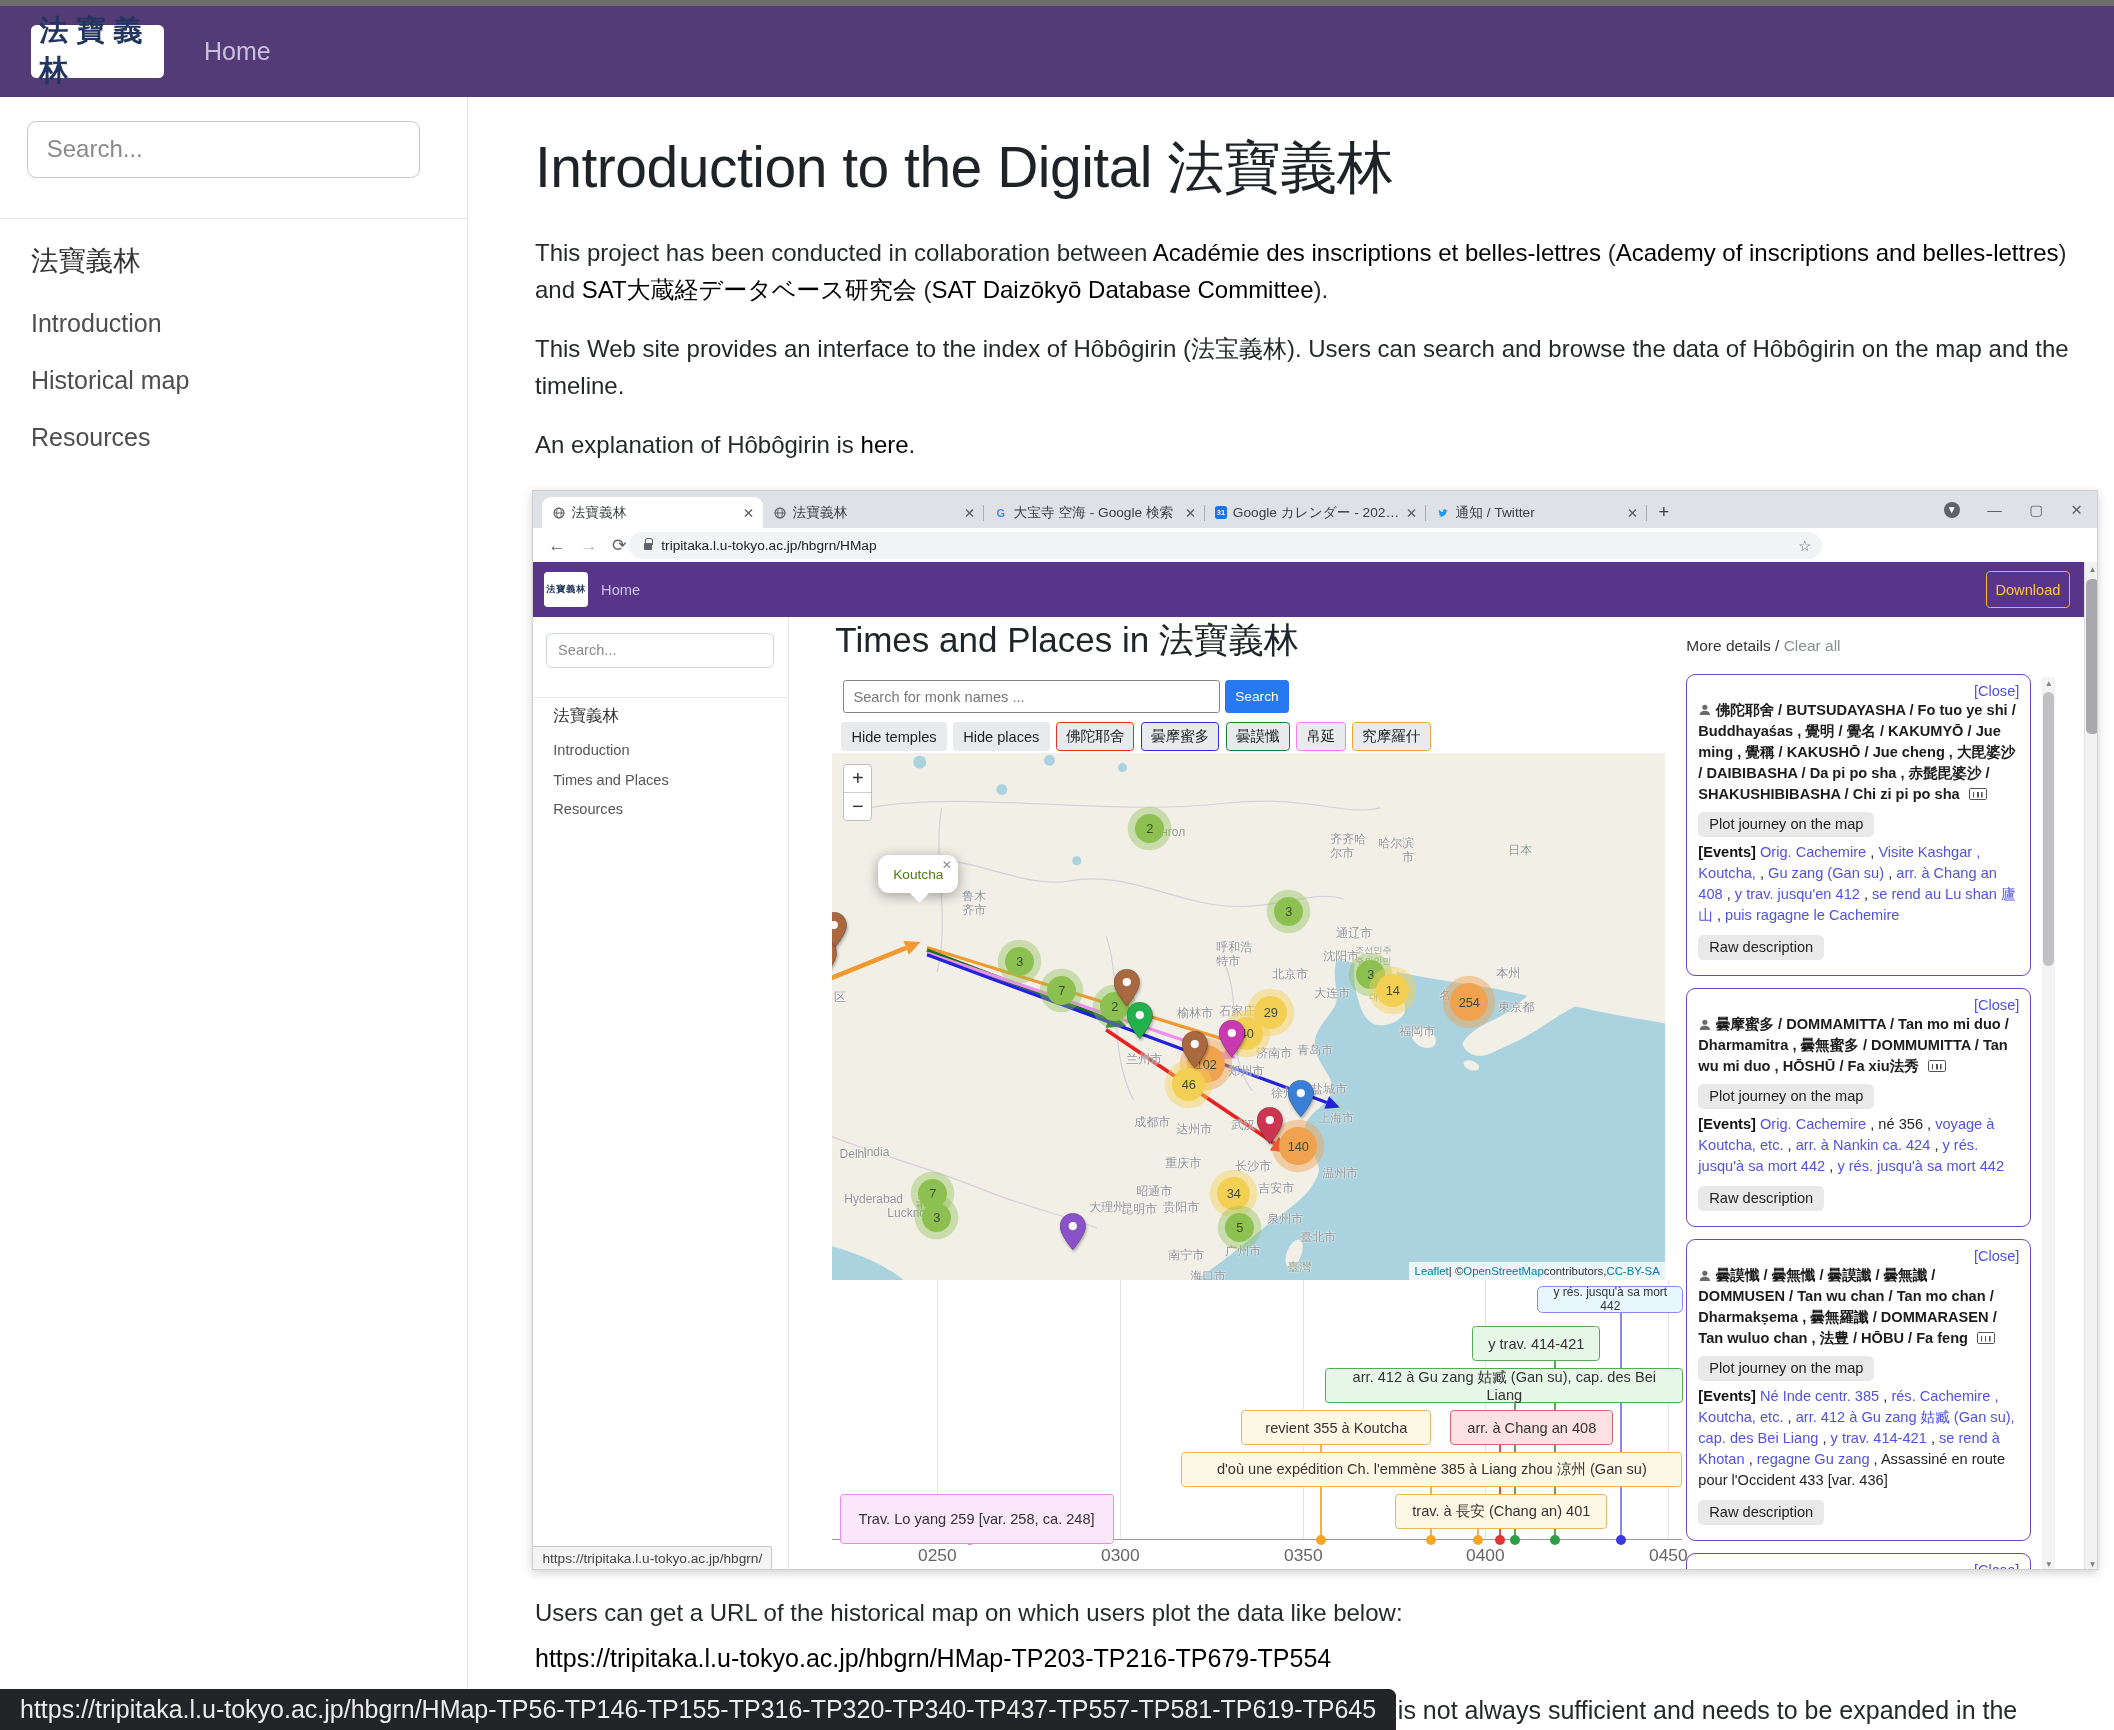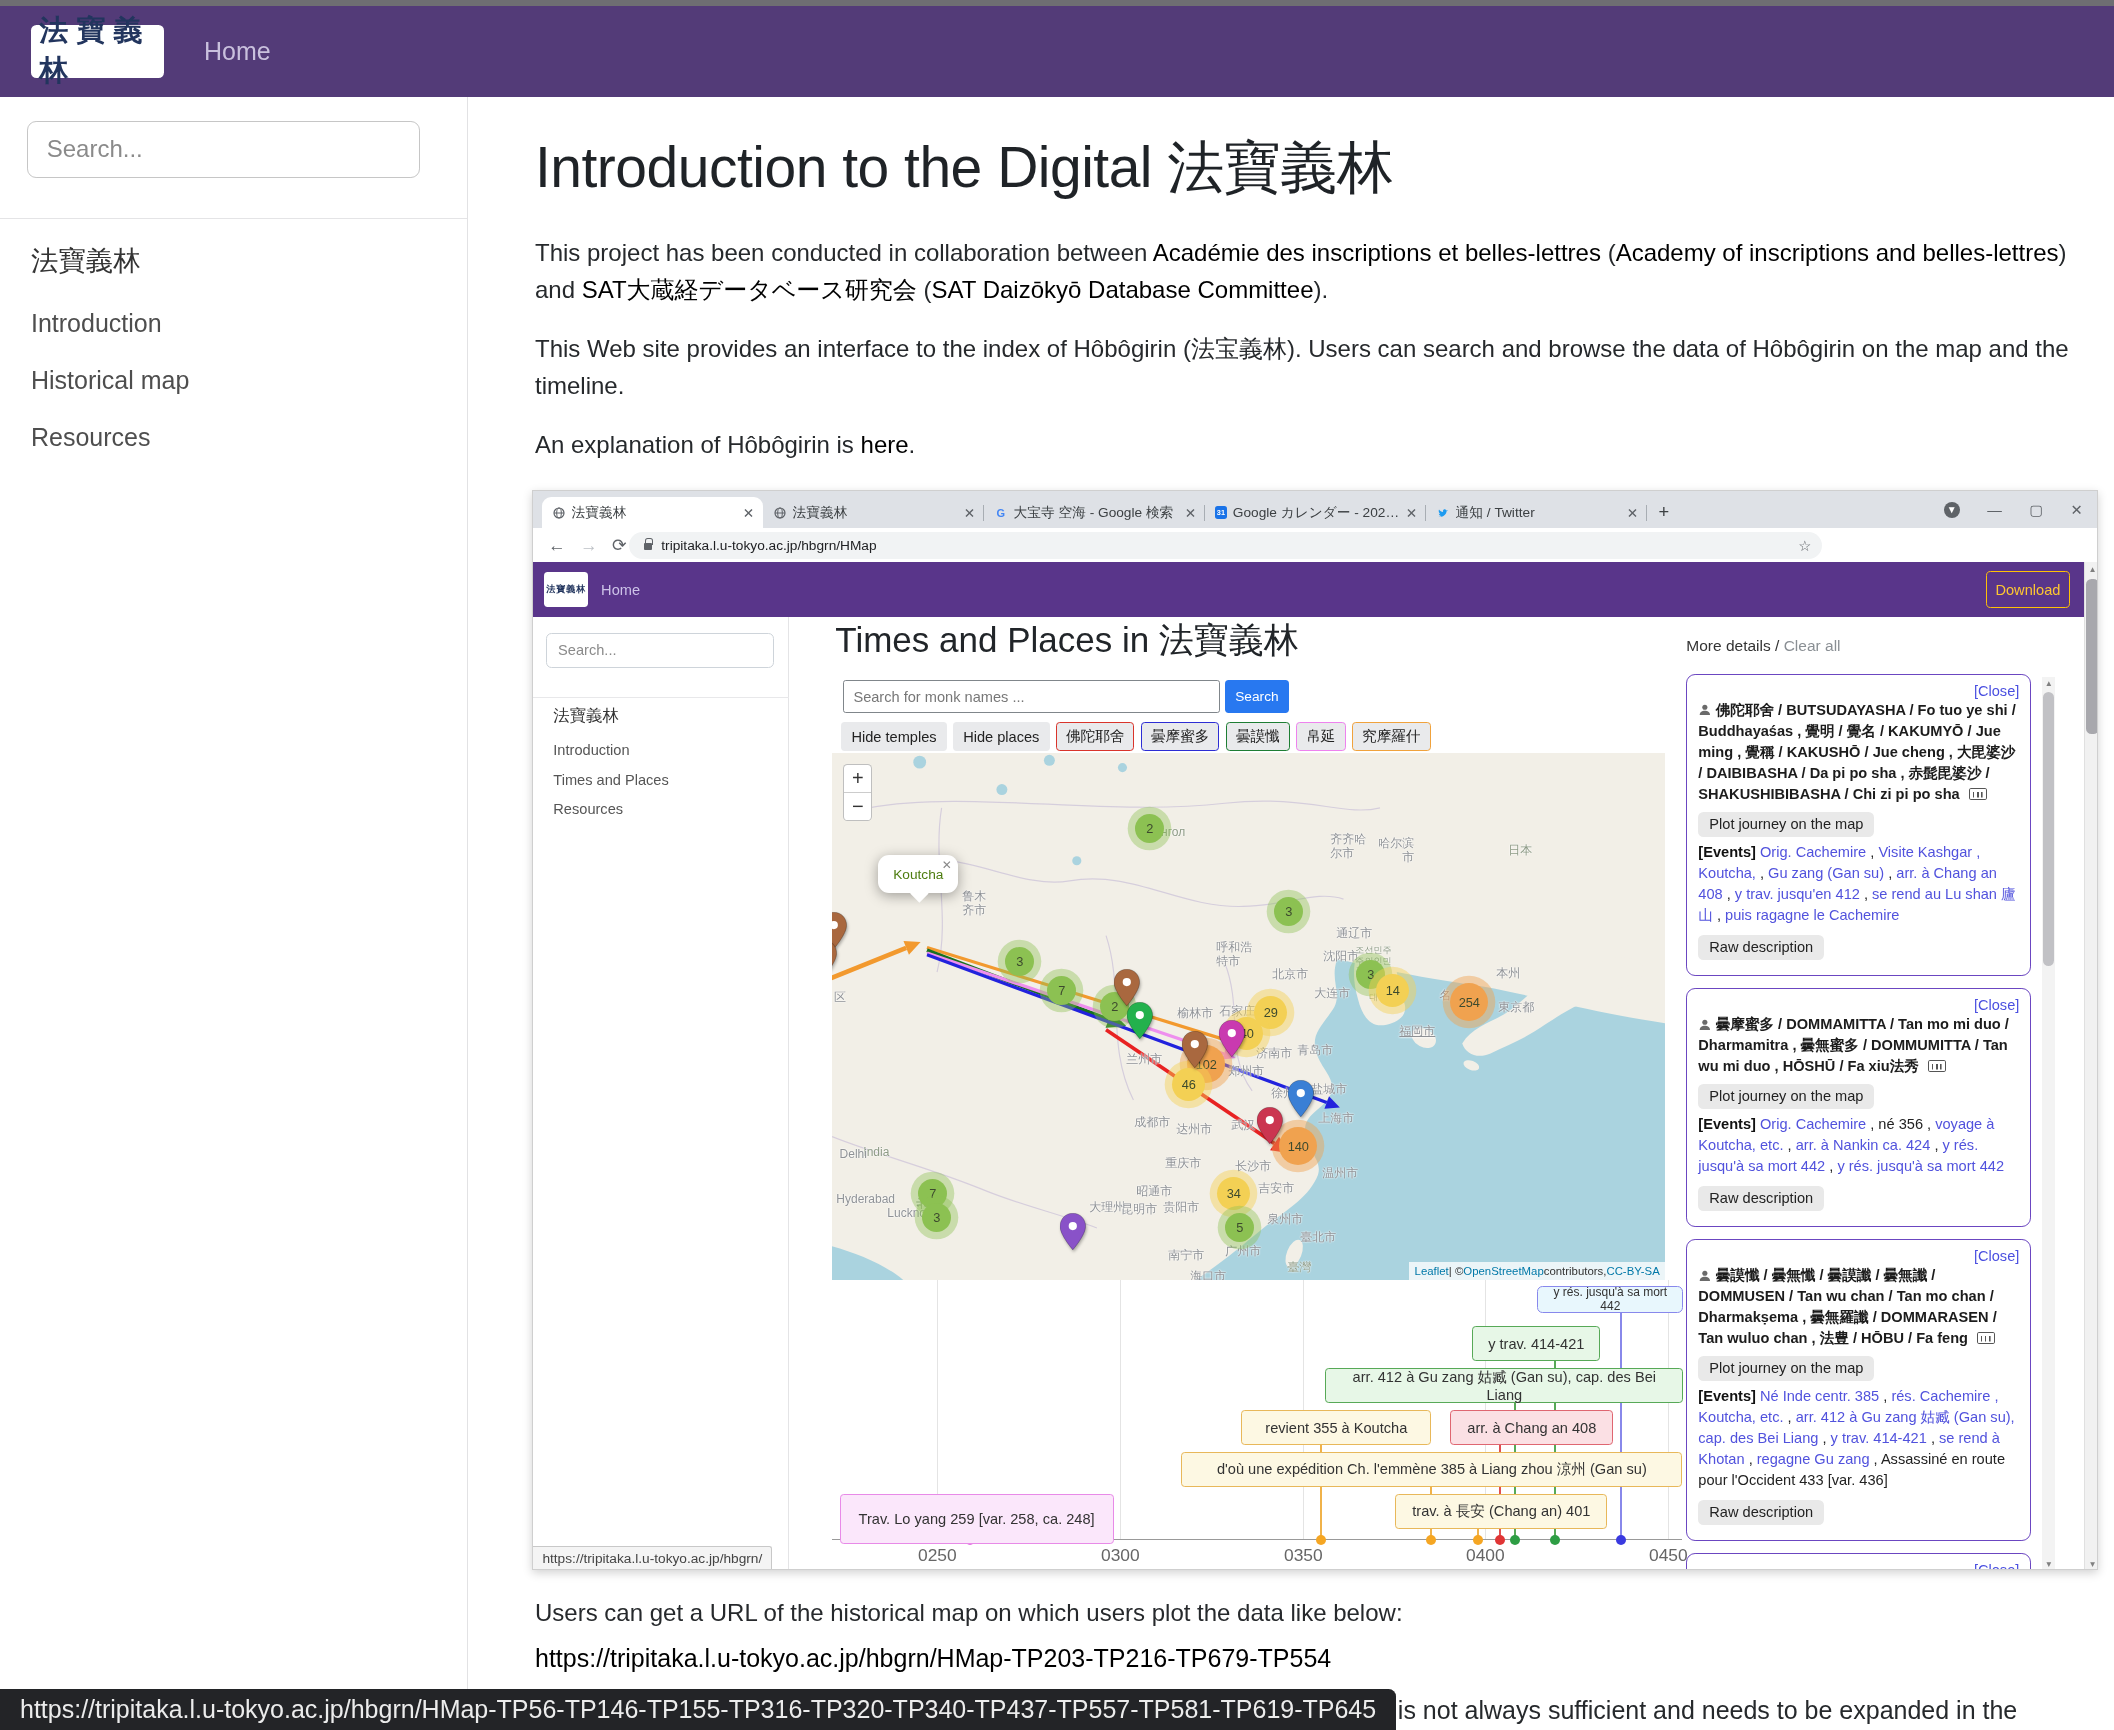--- a/index.html
+++ b/index.html
@@ -342,21 +342,21 @@
 공화국</div>
             <div class="maplabel" style="left: 440px; top: 215px;">北京市</div>
             <div class="maplabel" style="left: 482px; top: 234px;">大连市</div>
             <div class="maplabel country tiny" style="left: 537px; top: 239px;">대한민국</div>
             <div class="maplabel" style="left: 664px; top: 214px;">本州</div>
             <div class="maplabel" style="left: 607px; top: 236px;">名</div>
             <div class="maplabel" style="left: 666px; top: 248px;">東京都</div>
             <div class="maplabel" style="left: 387px; top: 252px;">石家庄</div>
             <div class="maplabel" style="left: 345px; top: 254px;">榆林市</div>
             <div class="maplabel" style="left: 1.8px; top: 238px;">区</div>
-            <div class="maplabel" style="left: 567px; top: 272px; text-decoration: underline;">福岡市</div>
+            <div class="maplabel" style="left: 567px; top: 272px;">福岡市</div>
             <div class="maplabel" style="left: 424px; top: 294px;">济南市</div>
             <div class="maplabel" style="left: 465px; top: 291px;">青岛市</div>
             <div class="maplabel" style="left: 294px; top: 300px;">兰州市</div>
             <div class="maplabel" style="left: 396px; top: 312px;">郑州市</div>
             <div class="maplabel" style="left: 439px; top: 334px;">徐州</div>
             <div class="maplabel" style="left: 479px; top: 330px;">盐城市</div>
             <div class="maplabel" style="left: 486px; top: 359px;">上海市</div>
             <div class="maplabel" style="left: 302px; top: 363px;">成都市</div>
             <div class="maplabel" style="left: 344px; top: 370px;">达州市</div>
             <div class="maplabel" style="left: 399px; top: 366px;">武汉</div>
@@ -370,21 +370,21 @@
             <div class="maplabel" style="left: 331px; top: 448px;">贵阳市</div>
             <div class="maplabel" style="left: 435px; top: 460px;">泉州市</div>
             <div class="maplabel" style="left: 387px; top: 437px;">邵阳</div>
             <div class="maplabel" style="left: 336px; top: 496px;">南宁市</div>
             <div class="maplabel" style="left: 393px; top: 492px; text-align: right;">广州市</div>
             <div class="maplabel" style="left: 358px; top: 517px;">海口市</div>
             <div class="maplabel" style="left: 468px; top: 478px;">臺北市</div>
             <div class="maplabel country" style="left: 455px; top: 508px;">臺灣</div>
             <div class="maplabel country" style="left: 31px; top: 393px;">India</div>
             <div class="maplabel" style="left: 7.3px; top: 395px;">Delhi</div>
-            <div class="maplabel" style="left: 4px; top: 440px;">Hyderabad</div>
+            <div class="maplabel" style="left: 12px; top: 440px;">Hyderabad</div>
             <div class="maplabel" style="left: 55px; top: 454px;">Lucknow</div>
             <div class="maplabel country" style="left: 84px; top: 446px;">नेपाल</div>
             <div class="cluster cl-green" style="height: 29px; width: 29px; left: 303px; top: 61px;">2</div>
             <div class="cluster cl-green" style="height: 29px; width: 29px; left: 442px; top: 144px;">3</div>
             <div class="cluster cl-green" style="height: 29px; width: 29px; left: 173px; top: 194px;">3</div>
             <div class="cluster cl-green" style="height: 29px; width: 29px; left: 215px; top: 223px;">7</div>
             <div class="cluster cl-green" style="height: 29px; width: 29px; left: 268px; top: 239px;">2</div>
             <div class="cluster cl-yellow" style="height: 33px; width: 33px; left: 422px; top: 243px;">29</div>
             <div class="cluster cl-yellow" style="height: 33px; width: 33px; left: 398px; top: 264px;">40</div>
             <div class="cluster cl-orange" style="height: 38px; width: 38px; left: 355px; top: 292px;">102</div>

